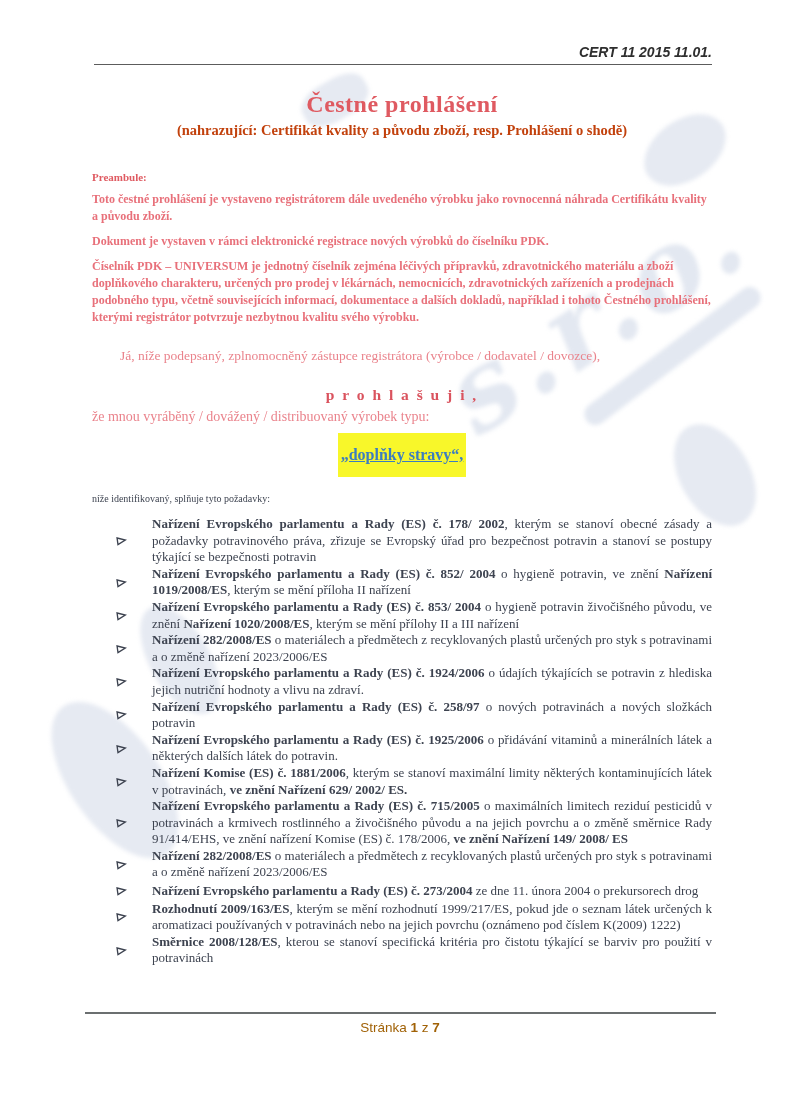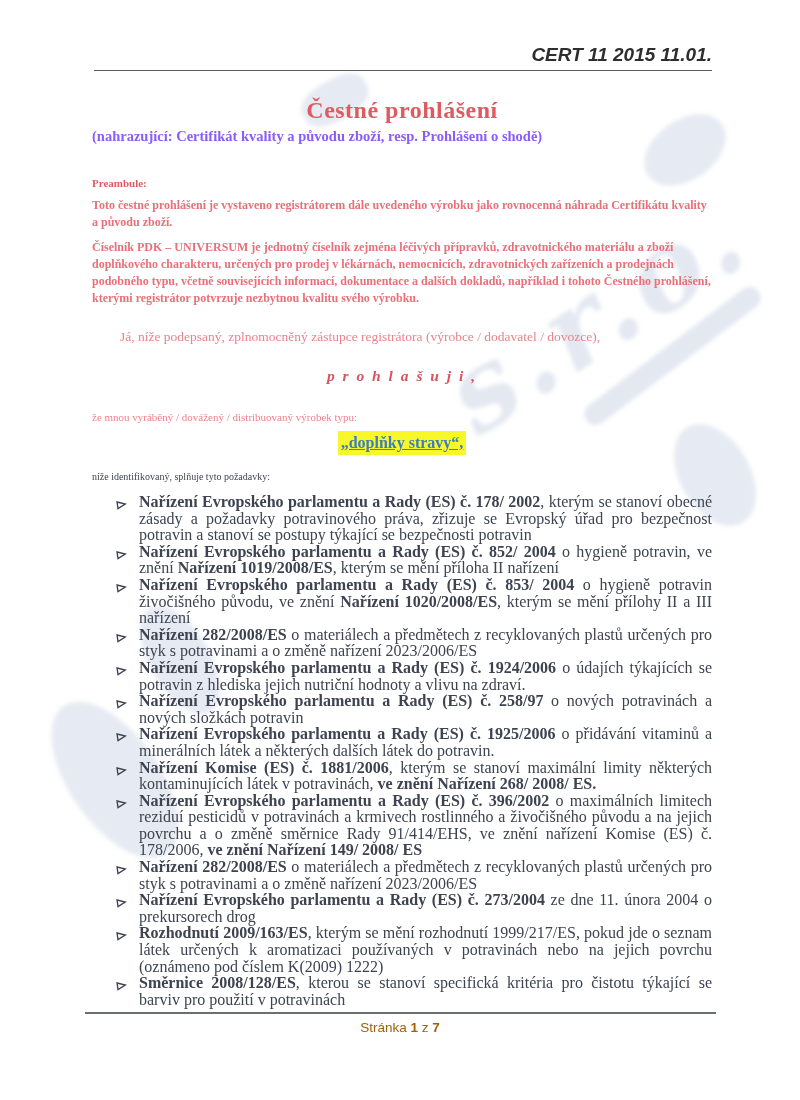--- a/index.html
+++ b/index.html
@@ -34,78 +34,78 @@
   .wm-b2{left:150px;top:600px;width:60px;height:120px;transform:rotate(-30deg);}
   .wm-b3{left:300px;top:80px;width:70px;height:40px;transform:rotate(-30deg);border-radius:40%;}
   .wm-b4{left:640px;top:120px;width:90px;height:60px;transform:rotate(-35deg);}
   .wm-b5{left:680px;top:420px;width:70px;height:110px;transform:rotate(-30deg);}
 
   .content{position:relative;z-index:1;padding:44px 88px 0 92px;}
 
   
   .doc-header{text-align:right;
     font-family:"Liberation Sans", sans-serif;
-    font-style:italic;font-weight:bold;font-size:19px;color:#2e2e2e;
+    font-style:italic;font-weight:bold;font-size:14px;color:#2e2e2e;
     padding-bottom:4px;}
   .header-rule{border:none;border-top:1.6px solid #5c5c5c;margin:0 0 0 2px;}
 
   
   .doc-title{
     margin-top:26px;text-align:center;
     font-size:24px;font-weight:bold;letter-spacing:0.5px;
     color:#df5a61;
   }
   .doc-subtitle{
-    margin-top:4px;
-    font-size:14.5px;font-weight:bold;color:#8b5cf6;
+    margin-top:4px;text-align:center;
+    font-size:14.5px;font-weight:bold;color:#c2410c;
   }
 
   
   .preamble-heading{
     margin-top:32px;
     font-size:11px;font-weight:bold;color:#df5a61;
   }
   .preamble-par{
     font-size:12px;font-weight:bold;line-height:17px;color:#e8707a;
     margin-top:8px;margin-bottom:0;
   }
 
   
   .decl-intro{
     margin-top:22px;margin-left:28px;
     font-size:13.5px;color:#ea838c;
   }
   .decl-verb{
     margin-top:22px;text-align:center;
-    font-size:15.5px;font-weight:bold;letter-spacing:2px;color:#da535e;font-style:italic;
+    font-size:15.5px;font-weight:bold;letter-spacing:2px;color:#da535e;
   }
   .decl-product-line{
-    margin-top:26px;
-    font-size:11px;color:#ea838c;
+    margin-top:5px;
+    font-size:14px;color:#ea838c;
   }
   .decl-product-wrap{text-align:center;margin-top:8px;}
   .decl-product{
     display:inline-block;
     background:#f8f72a;
     color:#3c7dc0;font-size:16px;font-weight:bold;
     text-decoration:underline;
-    padding:3px 3px;
+    padding:13px 3px;
   }
   .req-intro{
     margin-top:16px;
     font-size:10px;color:#3d4350;
   }
 
   
   .req-list{
     list-style:none;margin:12px 0 0 0;padding:0 0 0 24px;
   }
   .req-item{
-    display:flex;gap:11px;
-    font-size:16px;line-height:16.6px;
+    display:flex;gap:24px;
+    font-size:13px;line-height:16.6px;align-items:center;
   }
   .bullet{flex:0 0 12px;padding-top:3px;}
   .req-text{flex:1;text-align:justify;}
   .b{font-weight:bold;}
 
   
   .footer-rule{
     position:absolute;left:85px;right:84px;top:1012px;
     border:none;border-top:2px solid #6b6f70;margin:0;
   }
@@ -135,20 +135,21 @@
   <div class="content">
 
     <div class="doc-header">CERT 11 2015 11.01.</div>
     <hr class="header-rule">
 
     <div class="doc-title">Čestné prohlášení</div>
     <div class="doc-subtitle">(nahrazující: Certifikát kvality a původu zboží, resp. Prohlášení o shodě)</div>
 
     <div class="preamble-heading">Preambule:</div>
     <p class="preamble-par">Toto čestné prohlášení je vystaveno registrátorem dále uvedeného výrobku jako rovnocenná náhrada Certifikátu kvality a původu zboží.</p>
+    <p class="preamble-par">Dokument je vystaven v rámci elektronické registrace nových výrobků do číselníku PDK.</p>
     <p class="preamble-par">Číselník PDK – UNIVERSUM je jednotný číselník zejména léčivých přípravků, zdravotnického materiálu a zboží doplňkového charakteru, určených pro prodej v lékárnách, nemocnicích, zdravotnických zařízeních a prodejnách podobného typu, včetně souvisejících informací, dokumentace a dalších dokladů, například i tohoto Čestného prohlášení, kterými registrátor potvrzuje nezbytnou kvalitu svého výrobku.</p>
 
     <div class="decl-intro">Já, níže podepsaný, zplnomocněný zástupce registrátora (výrobce / dodavatel / dovozce),</div>
     <div class="decl-verb">p r o h l a š u j i ,</div>
     <div class="decl-product-line">že mnou vyráběný / dovážený  / distribuovaný výrobek typu:</div>
     <div class="decl-product-wrap">
       <span class="decl-product">„doplňky stravy“,</span>
     </div>
     <div class="req-intro">níže identifikovaný, splňuje tyto požadavky:</div>
 
@@ -208,29 +209,29 @@
       </svg>
     </span>
     <span class="req-text"><span class="b">Nařízení Evropského parlamentu a Rady (ES) č. 1925/2006</span><span>  o přidávání vitaminů a minerálních látek a některých dalších látek do potravin.</span></span>
   </li>
         <li class="req-item">
     <span class="bullet">
       <svg width="11" height="11" viewBox="0 0 12 12" aria-hidden="true">
         <path d="M1.6 2.6 L10.2 6 L1.6 9.8 Z" fill="none" stroke="#3d4350" stroke-width="1.5" transform="rotate(-8 6 6)"></path>
       </svg>
     </span>
-    <span class="req-text"><span class="b">Nařízení Komise (ES) č. 1881/2006</span><span>, kterým se stanoví maximální limity některých kontaminujících látek v potravinách, </span><span class="b">ve znění Nařízení 268/ 2008/ ES.</span></span>
-  </li>
-        <li class="req-item">
-    <span class="bullet">
-      <svg width="11" height="11" viewBox="0 0 12 12" aria-hidden="true">
-        <path d="M1.6 2.6 L10.2 6 L1.6 9.8 Z" fill="none" stroke="#3d4350" stroke-width="1.5" transform="rotate(-8 6 6)"></path>
-      </svg>
-    </span>
-    <span class="req-text"><span class="b">Nařízení Evropského parlamentu a Rady (ES) č. 396/2002</span><span> o maximálních limitech reziduí pesticidů v potravinách a krmivech rostlinného a živočišného původu a na jejich povrchu a o změně směrnice Rady 91/414/EHS, ve znění nařízení Komise (ES) č. 178/2006, </span><span class="b">ve znění Nařízení 149/ 2008/ ES</span></span>
+    <span class="req-text"><span class="b">Nařízení Komise (ES) č. 1881/2006</span><span>, kterým se stanoví maximální limity některých kontaminujících látek v potravinách, </span><span class="b">ve znění Nařízení 629/ 2002/ ES.</span></span>
+  </li>
+        <li class="req-item">
+    <span class="bullet">
+      <svg width="11" height="11" viewBox="0 0 12 12" aria-hidden="true">
+        <path d="M1.6 2.6 L10.2 6 L1.6 9.8 Z" fill="none" stroke="#3d4350" stroke-width="1.5" transform="rotate(-8 6 6)"></path>
+      </svg>
+    </span>
+    <span class="req-text"><span class="b">Nařízení Evropského parlamentu a Rady (ES) č. 715/2005</span><span> o maximálních limitech reziduí pesticidů v potravinách a krmivech rostlinného a živočišného původu a na jejich povrchu a o změně směrnice Rady 91/414/EHS, ve znění nařízení Komise (ES) č. 178/2006, </span><span class="b">ve znění Nařízení 149/ 2008/ ES</span></span>
   </li>
         <li class="req-item">
     <span class="bullet">
       <svg width="11" height="11" viewBox="0 0 12 12" aria-hidden="true">
         <path d="M1.6 2.6 L10.2 6 L1.6 9.8 Z" fill="none" stroke="#3d4350" stroke-width="1.5" transform="rotate(-8 6 6)"></path>
       </svg>
     </span>
     <span class="req-text"><span class="b">Nařízení 282/2008/ES</span><span> o materiálech a předmětech z recyklovaných plastů určených pro styk s potravinami a o změně nařízení 2023/2006/ES</span></span>
   </li>
         <li class="req-item">

